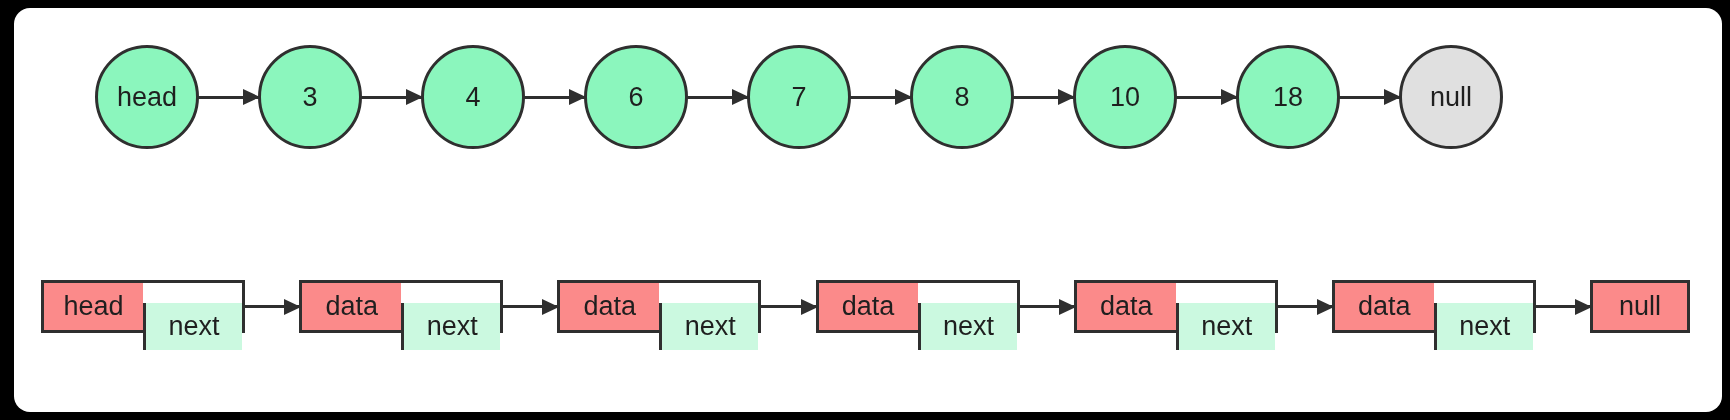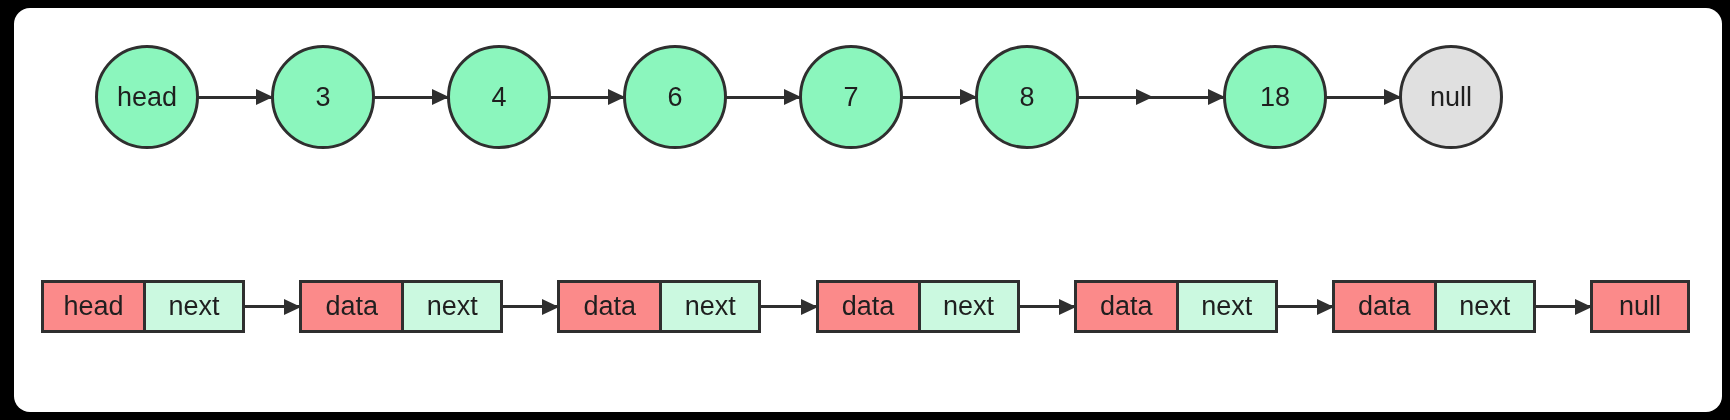--- a/index.html
+++ b/index.html
@@ -84,21 +84,21 @@
     height: 53px;
   }
   .cell {
     width: 99px; height: 47px;
     display: flex;
     align-items: center;
     justify-content: center;
     font-size: 27px;
     line-height: 1;
   }
-  .cell + .cell { border-left: 3px solid var(--stroke); }
+  .cell + .cell { border-left: 3px solid var(--stroke); margin-top: 20px; }
   .cell.red { background: var(--data-cell-fill); }
   .cell.mint { background: var(--next-cell-fill); }
   .lbox.single .cell { width: 94px; }
 </style>
 </head>
 <body>
 
 <div class="canvas">
 
   <div class="circle-row">
@@ -107,20 +107,21 @@
     <div class="cnode">3</div>
     <div class="connector"></div>
     <div class="cnode">4</div>
     <div class="connector"></div>
     <div class="cnode">6</div>
     <div class="connector"></div>
     <div class="cnode">7</div>
     <div class="connector"></div>
     <div class="cnode">8</div>
     <div class="connector"></div>
+    <div class="cnode">10</div>
     <div class="connector"></div>
     <div class="cnode">18</div>
     <div class="connector"></div>
     <div class="cnode gray">null</div>
   </div>
 
   <div class="box-row">
     <div class="lbox">
       <div class="cell red">head</div>
       <div class="cell mint">next</div>

